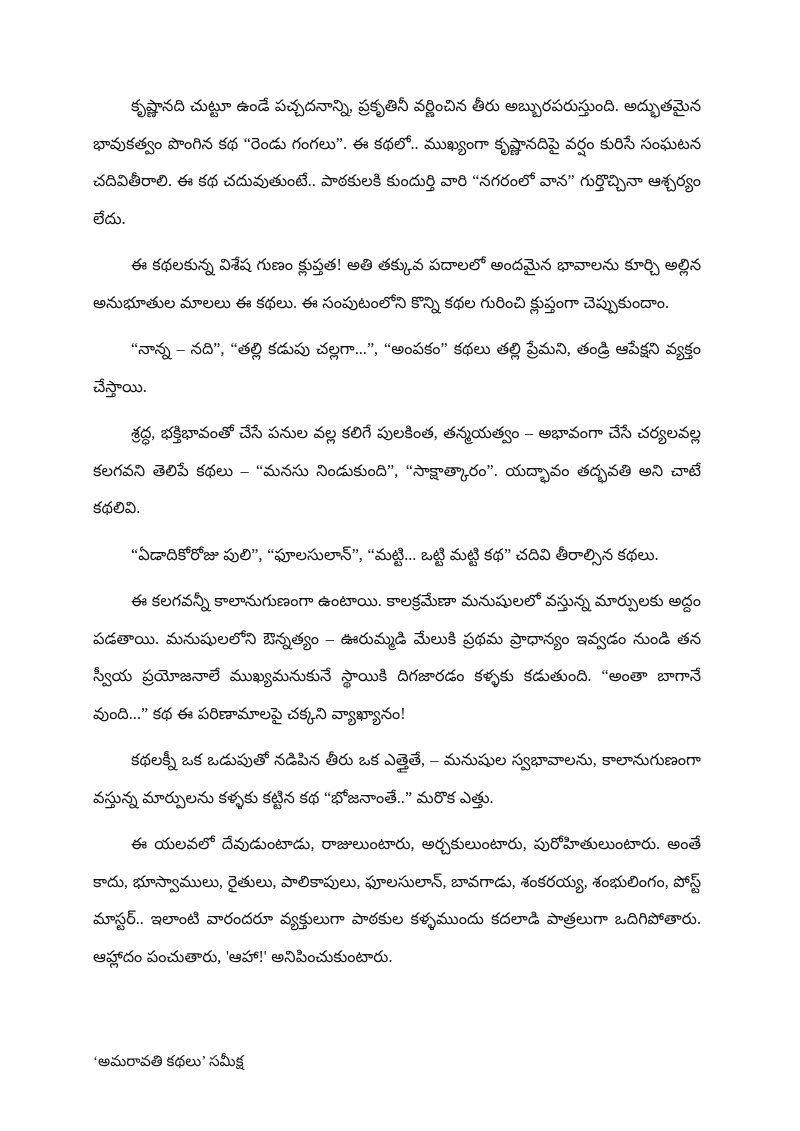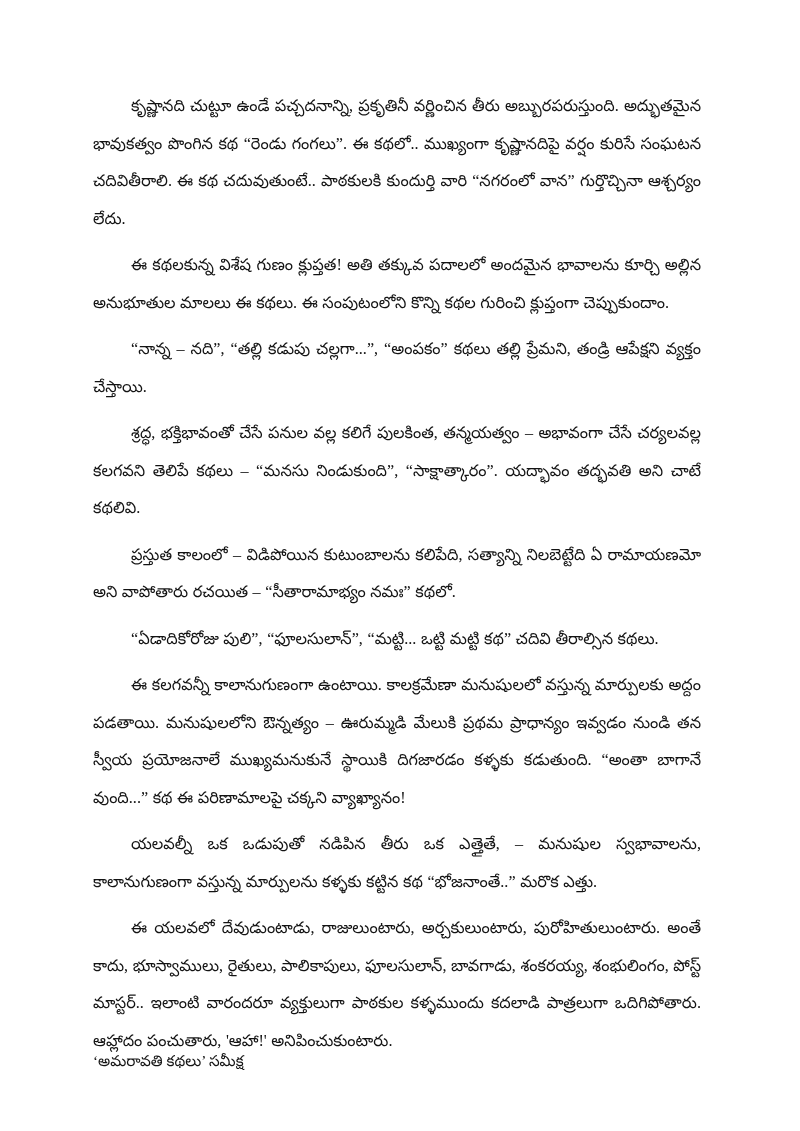--- a/index.html
+++ b/index.html
@@ -83,24 +83,23 @@
 </head>
 <body>
 
 <div class="page">
 
   <div class="content">
     <p class="para">కృష్ణానది చుట్టూ ఉండే పచ్చదనాన్ని, ప్రకృతినీ వర్ణించిన తీరు అబ్బురపరుస్తుంది. అద్భుతమైన భావుకత్వం పొంగిన కథ “రెండు గంగలు”. ఈ కథలో.. ముఖ్యంగా కృష్ణానదిపై వర్షం కురిసే సంఘటన చదివితీరాలి. ఈ కథ చదువుతుంటే.. పాఠకులకి కుందుర్తి వారి “నగరంలో వాన” గుర్తొచ్చినా ఆశ్చర్యం లేదు.</p>
     <p class="para">ఈ కథలకున్న విశేష గుణం క్లుప్తత! అతి తక్కువ పదాలలో అందమైన భావాలను కూర్చి అల్లిన అనుభూతుల మాలలు ఈ కథలు. ఈ సంపుటంలోని కొన్ని కథల గురించి క్లుప్తంగా చెప్పుకుందాం.</p>
     <p class="para">“నాన్న – నది”, “తల్లి కడుపు చల్లగా...”, “అంపకం” కథలు తల్లి ప్రేమని, తండ్రి ఆపేక్షని వ్యక్తం చేస్తాయి.</p>
     <p class="para">శ్రద్ధ, భక్తిభావంతో చేసే పనుల వల్ల కలిగే పులకింత, తన్మయత్వం – అభావంగా చేసే చర్యలవల్ల కలగవని తెలిపే కథలు – “మనసు నిండుకుంది”, “సాక్షాత్కారం”. యద్భావం తద్భవతి అని చాటే కథలివి.</p>
-    <p class="para">ప్రస్తుత కాలంలో – విడిపోయిన కుటుంబాలను కలిపేది, సత్యాన్ని నిలబెట్టేది ఏ రామాయణమో అని వాపోతారు రచయిత – “సీతారామాభ్యం నమః” కథలో.</p>
     <p class="para">“ఏడాదికోరోజు పులి”, “ఫూలసులాన్”, “మట్టి... ఒట్టి మట్టి కథ” చదివి తీరాల్సిన కథలు.</p>
     <p class="para">ఈ కలగవన్నీ కాలానుగుణంగా ఉంటాయి. కాలక్రమేణా మనుషులలో వస్తున్న మార్పులకు అద్దం పడతాయి. మనుషులలోని ఔన్నత్యం – ఊరుమ్మడి మేలుకి ప్రథమ ప్రాధాన్యం ఇవ్వడం నుండి తన స్వీయ ప్రయోజనాలే ముఖ్యమనుకునే స్థాయికి దిగజారడం కళ్ళకు కడుతుంది. “అంతా బాగానే వుంది...” కథ ఈ పరిణామాలపై చక్కని వ్యాఖ్యానం!</p>
-    <p class="para">యలవల్నీ ఒక ఒడుపుతో నడిపిన తీరు ఒక ఎత్తైతే, – మనుషుల స్వభావాలను, కాలానుగుణంగా వస్తున్న మార్పులను కళ్ళకు కట్టిన కథ “భోజనాంతే..” మరొక ఎత్తు.</p>
+    <p class="para">కథలక్నీ ఒక ఒడుపుతో నడిపిన తీరు ఒక ఎత్తైతే, – మనుషుల స్వభావాలను, కాలానుగుణంగా వస్తున్న మార్పులను కళ్ళకు కట్టిన కథ “భోజనాంతే..” మరొక ఎత్తు.</p>
     <p class="para">ఈ యలవలో దేవుడుంటాడు, రాజులుంటారు, అర్చకులుంటారు, పురోహితులుంటారు. అంతే కాదు, భూస్వాములు, రైతులు, పాలికాపులు, ఫూలసులాన్, బావగాడు, శంకరయ్య, శంభులింగం, పోస్ట్ మాస్టర్.. ఇలాంటి వారందరూ వ్యక్తులుగా పాఠకుల కళ్ళముందు కదలాడి పాత్రలుగా ఒదిగిపోతారు. ఆహ్లాదం పంచుతారు, 'ఆహా!' అనిపించుకుంటారు.</p>
   </div>
 
   <div class="footer">
     <div class="footer-left">‘అమరావతి కథలు’ సమీక్ష</div>
     <div class="footer-right">patrika.kinige.com</div>
   </div>
 
 </div>
 

